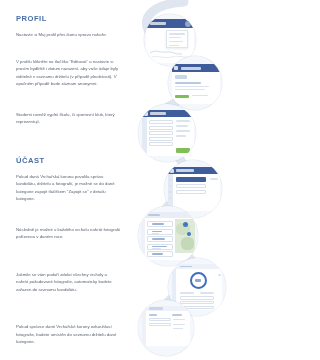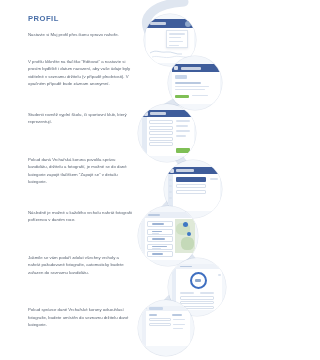--- a/index.html
+++ b/index.html
@@ -13,21 +13,20 @@
     position: relative;
     width: 254px; height: 360px;
     background: #ffffff;
   }
 
   
   .text-col {
     position: absolute;
     left: 16px; top: 14px;
     width: 104px;
-    margin-left: 12px;
   }
   .section-heading {
     font-size: 7.6px;
     font-weight: bold;
     color: #4a6fa8;
     letter-spacing: 0.5px;
     margin-bottom: 8px;
   }
   .para {
     font-size: 4.3px;
@@ -153,20 +152,21 @@
       <div class="para">Nastavte si Můj profil přes ikonu vpravo nahoře.</div>
       <div class="spacer-sm"></div>
       <div class="para">V profilu klikněte na tlačítko "Editovat" a nastavte si prosím bydliště i datum narození, aby vaše údaje byly viditelné v seznamu držitelů (v případě plnoletosti). V opačném případě bude záznam anonymní.</div>
       <div class="spacer-md"></div>
       <div class="para">Studenti rovněž vyplní školu, či sportovní klub, který reprezentují.</div>
     </div>
 
     <div class="spacer-lg"></div>
 
     <div class="section">
+      <div class="section-heading">ÚČAST</div>
       <div class="para">Pokud daná Vrchařská koruna povolila správu kandidátů, držitelů a fotografií, je možné se do dané kategorie zapojit tlačítkem "Zapojit se" v detailu kategorie.</div>
       <div class="spacer-md"></div>
       <div class="para">Následně je možné u každého vrcholu nahrát fotografii pořízenou v daném roce.</div>
       <div class="spacer-lg"></div>
       <div class="para">Jakmile se vám podaří zdolat všechny vrcholy a nahrát požadované fotografie, automaticky budete zařazen do seznamu kandidátů.</div>
       <div class="spacer-lg"></div>
       <div class="para">Pokud správce dané Vrchařské koruny odsouhlasí fotografie, budete umístěn do seznamu držitelů dané kategorie.</div>
     </div>
 
   </div>

